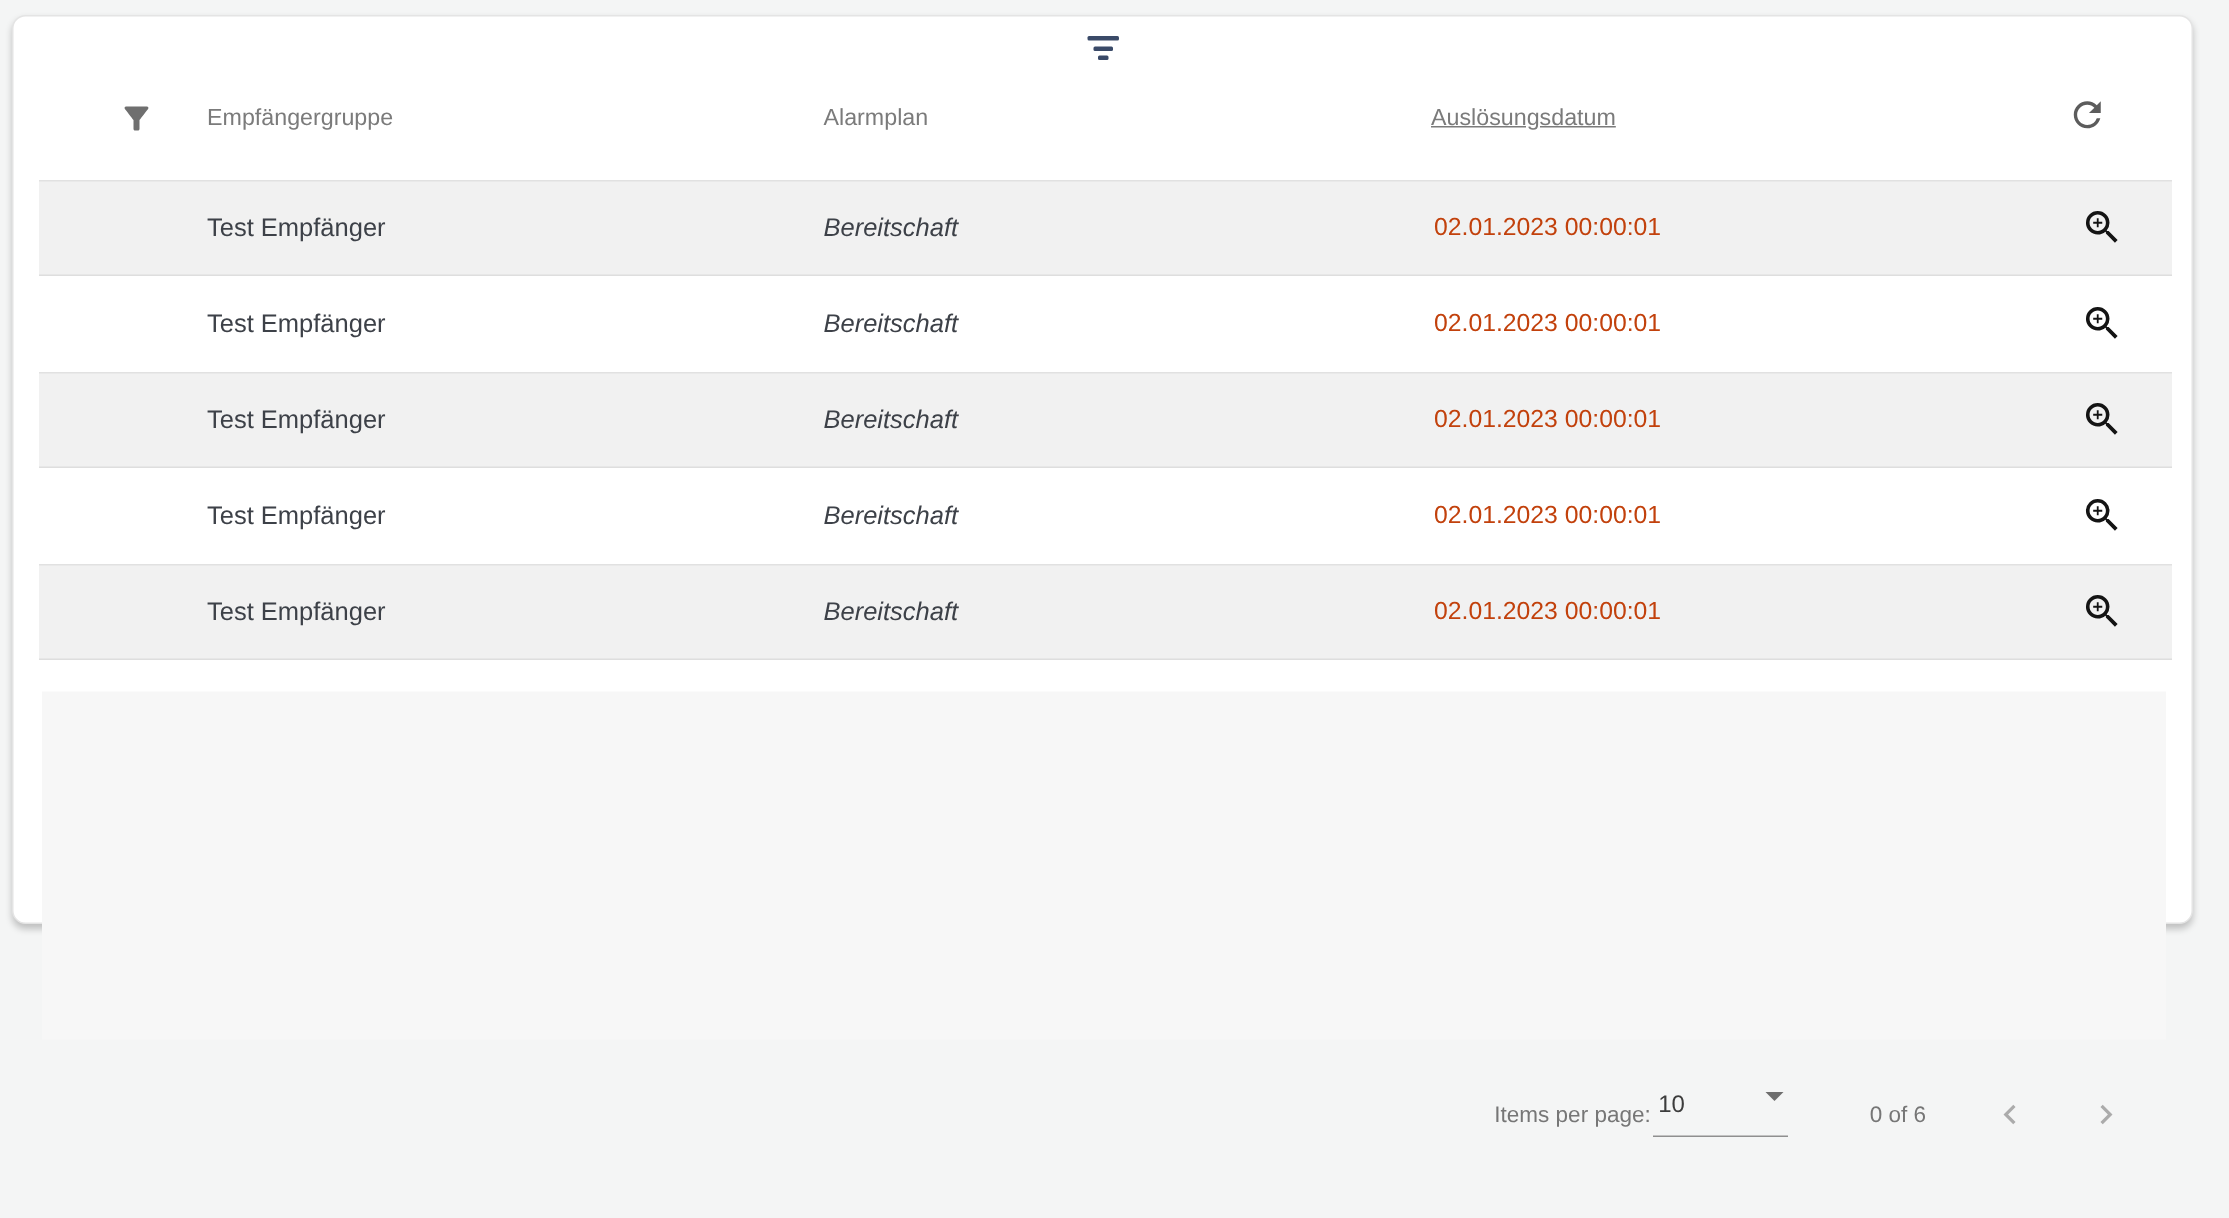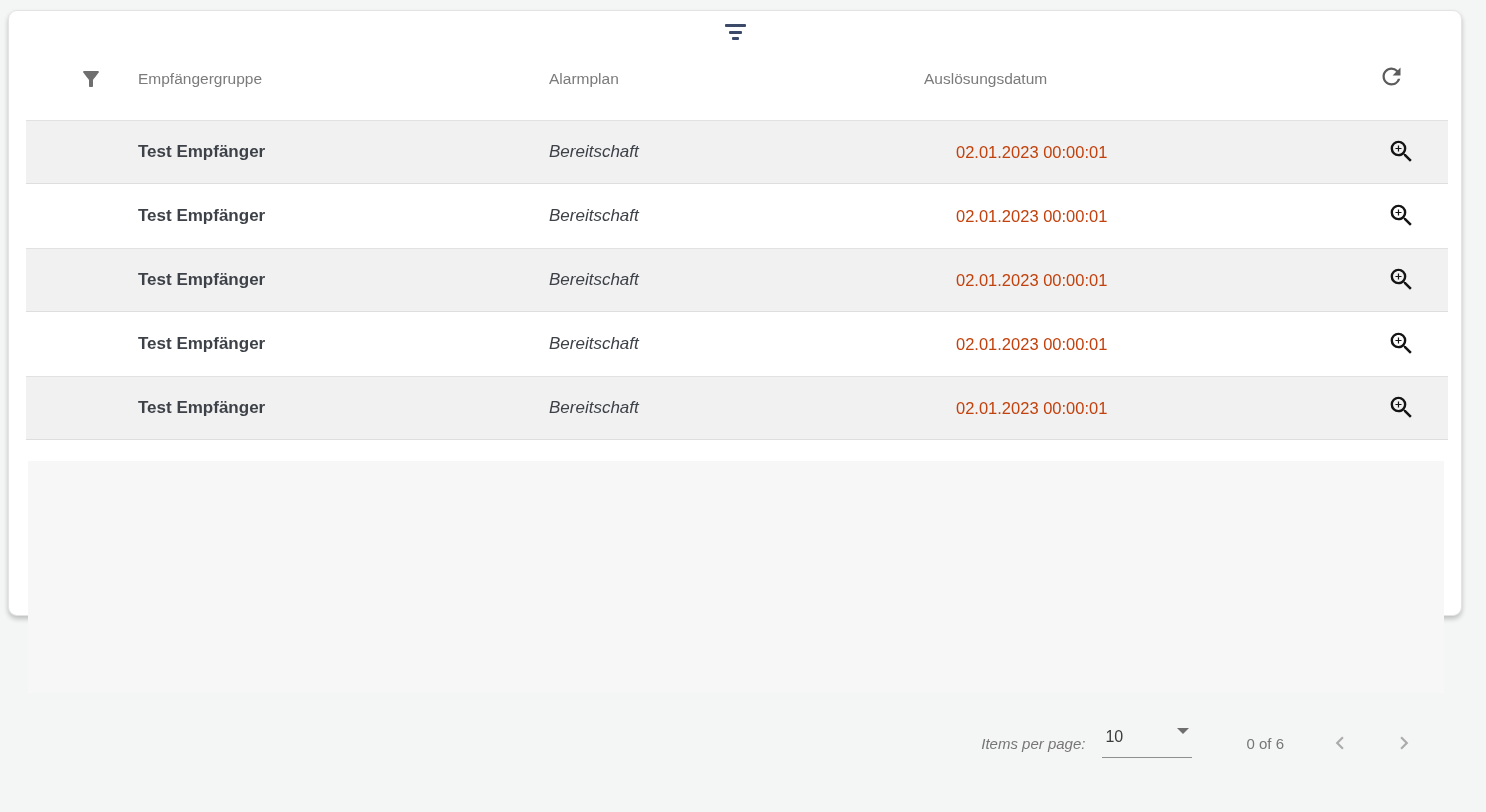--- a/index.html
+++ b/index.html
@@ -35,57 +35,57 @@
 
   
   .thead { position: absolute; left: 0; top: 0; width: 100%; }
   .funnel-btn { position: absolute; left: 70px; top: 56px; width: 24px; height: 24px; cursor: pointer; }
   .col-header {
     position: absolute; top: 59px;
     font-size: 15.5px; color: #7b7b7b; white-space: nowrap;
   }
   .h1 { left: 129px; }
   .h2 { left: 540px; }
-  .h3 { left: 915px; }
+  .h3 { left: 945px; text-decoration: underline; }
   .refresh-btn { position: absolute; left: 1368px; top: 52px; width: 28px; height: 28px; cursor: pointer; background: none; border: none; }
 
   
   .rows { position: absolute; left: 17px; top: 109px; width: 1422px; }
   .row { position: relative; height: 64px; background: #ffffff; }
   .row.striped {
     background: #f1f1f1;
     border-top: 1px solid #e1e1e1;
     border-bottom: 1px solid #dedede;
   }
   .cell {
     position: absolute; top: 50%; transform: translateY(-50%);
     font-size: 17px; color: #3d4148; white-space: nowrap;
   }
-  .c1 { left: 112px; font-weight: bold; }
+  .c1 { left: 112px; }
   .c2 { left: 523px; font-style: italic; }
   .c3 { left: 930px; font-size: 16.5px; color: #c2410c; }
   .zoom-btn {
     position: absolute; right: 32px; top: 50%; transform: translateY(-50%);
     width: 30px; height: 30px; cursor: pointer; background: none; border: none;
   }
 
   
   .empty-area {
     position: absolute; left: 19px; top: 450px;
     width: 1416px; height: 232px;
     background: #f7f7f7;
   }
 
   
   .paginator {
     position: absolute; right: 37px; top: 702px; height: 60px;
     display: flex; align-items: center;
     color: #767676; font-size: 15px;
   }
-  .pp-label { margin-right: 17px; font-style: italic; }
+  .pp-label { margin-right: 2px; }
   .page-size-select {
     display: flex; align-items: flex-start;
     width: 90px; height: 30px;
     border-bottom: 1px solid #8f8f8f;
     padding: 0 3px 6px 3px;
     cursor: pointer;
   }
   .page-size-value { font-size: 16px; color: #3c3c3c; }
   .caret {
     margin-left: auto; margin-bottom: 4px;

